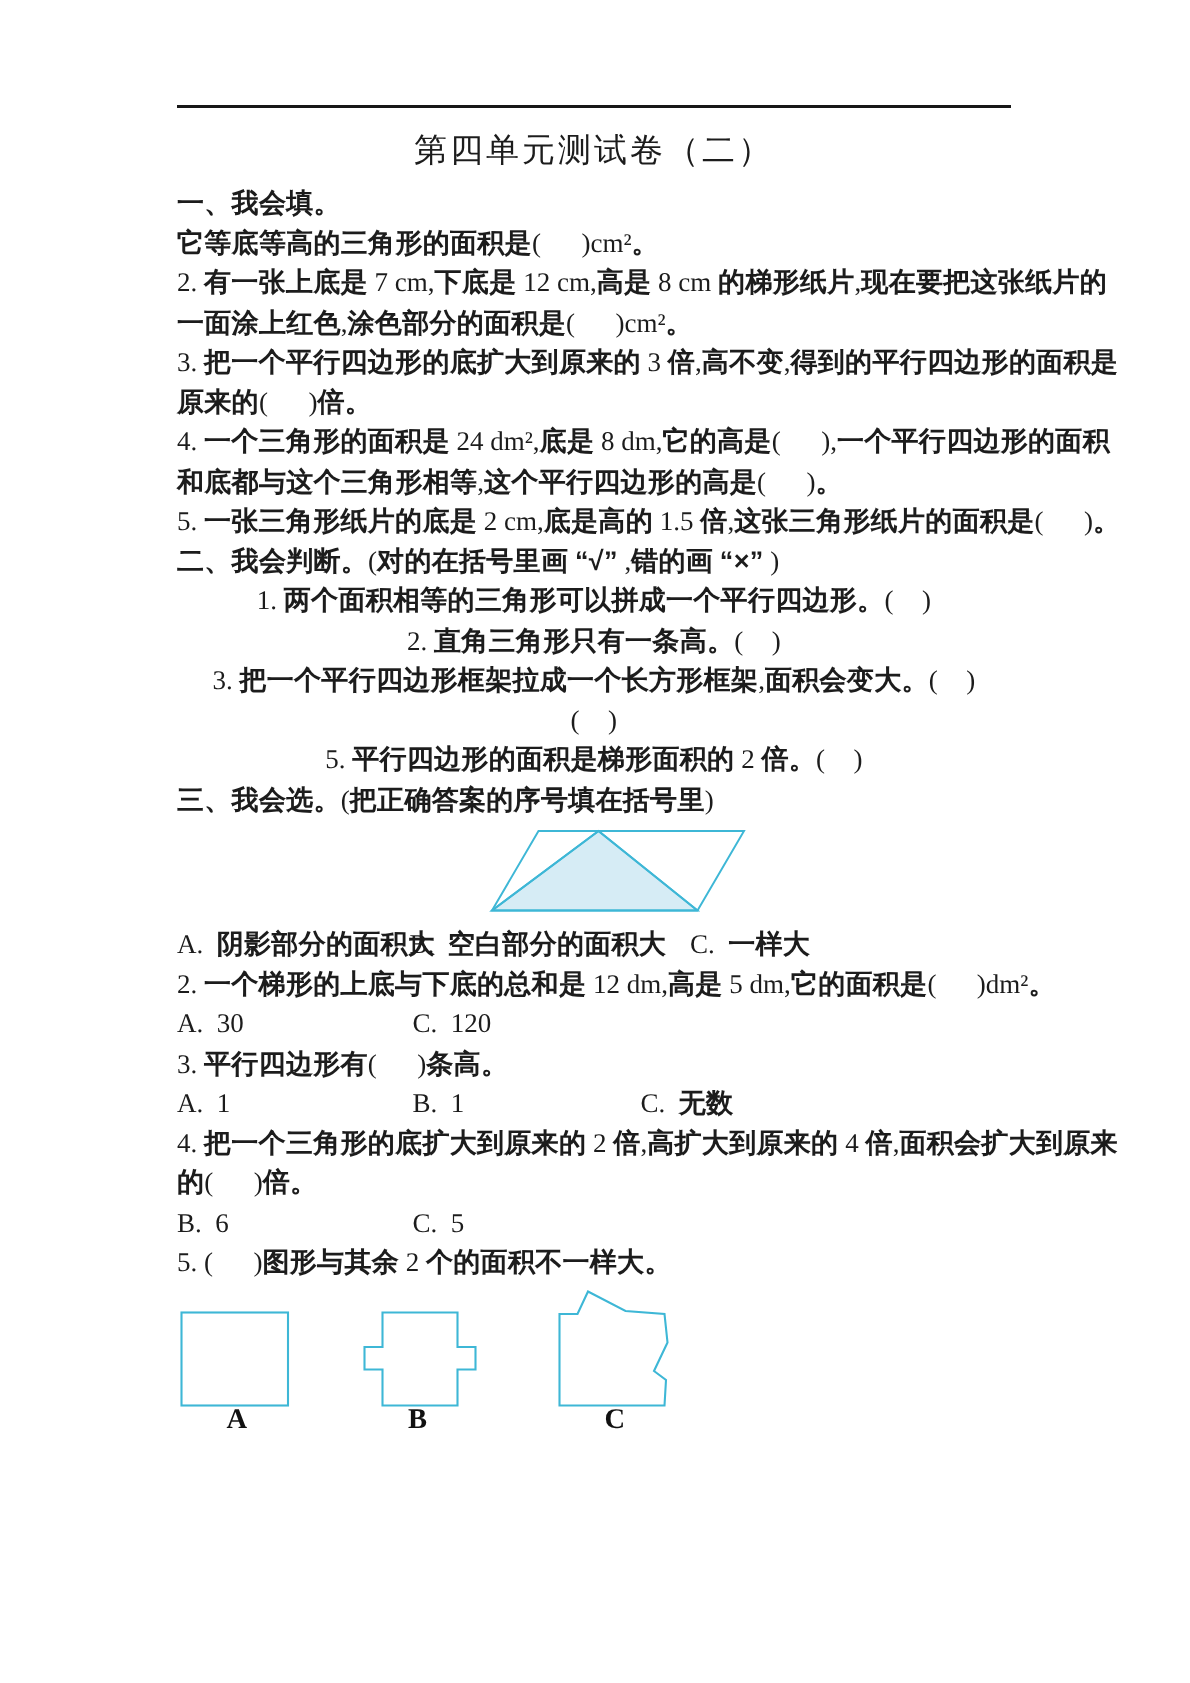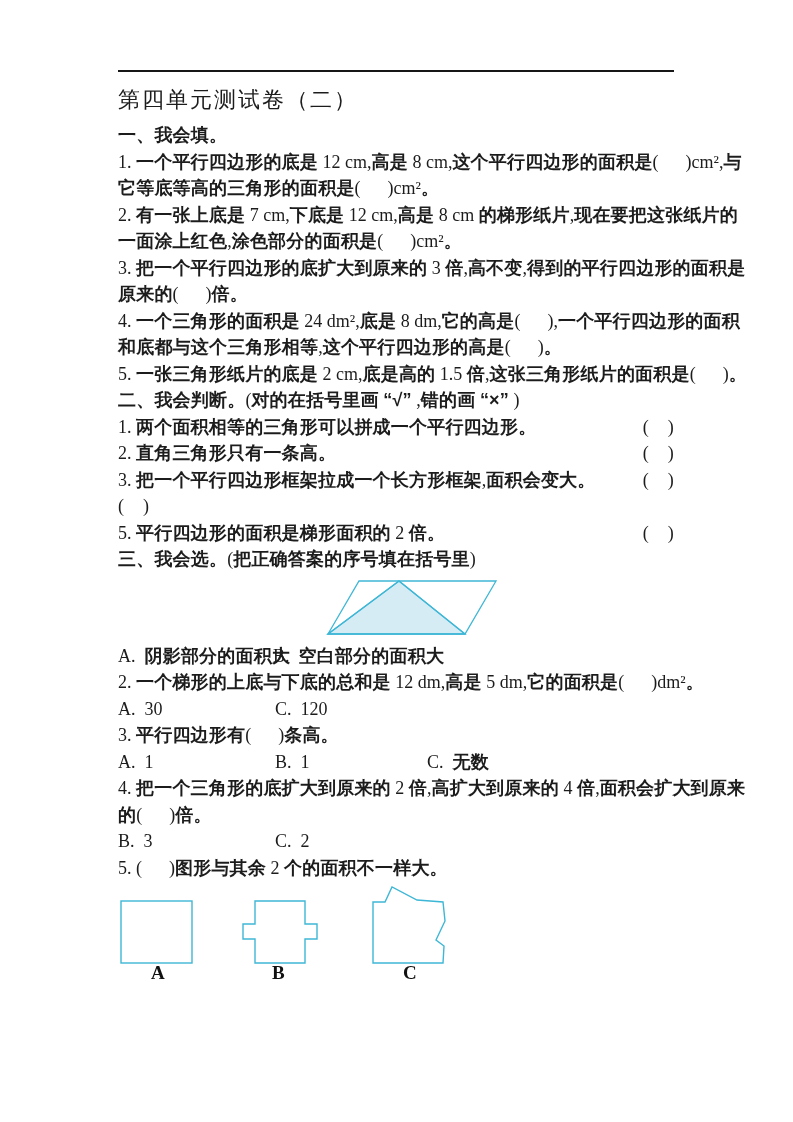--- a/index.html
+++ b/index.html
@@ -4,28 +4,28 @@
 <style>
   html,body{margin:0;padding:0;background:#ffffff;}
   .sheet{
     width:793px;height:1122px;background:#ffffff;position:relative;overflow:hidden;
     font-family:"Liberation Sans",sans-serif;color:#1c1c1c;
   }
   .content{position:absolute;left:118px;top:0;width:556px;}
   .rule{border:none;border-top:2px solid #171717;margin:70px 0 0 0;}
   .title{
     font-family:"Liberation Serif",serif;font-weight:400;font-size:22px;
-    text-align:left;margin:13px 0 7px 0;letter-spacing:2px;
+    text-align:center;margin:13px 0 7px 0;letter-spacing:2px;
   }
   .ln{
     font-size:18px;line-height:26.5px;font-weight:700;
     white-space:pre;letter-spacing:0.2px;
   }
   .lat{font-family:"Liberation Serif",serif;font-weight:400;letter-spacing:0;}
-  .jrow{display:flex;justify-content:space-between;}
+  .jrow{display:flex;justify-content:center;}
   .jrow .blank{font-family:"Liberation Serif",serif;font-weight:400;}
   .opts{display:grid;grid-template-columns:157px 152px auto;}
   .opts.wide{grid-template-columns:155px 187px auto;}
   .fig1{margin:4px 0 2px 206px;height:64px;}
   .shapes{position:relative;height:106px;margin-top:5px;}
   .shape-label{
     position:absolute;top:76px;font-family:"Liberation Serif",serif;
     font-weight:700;font-size:19px;color:#111;
   }
 </style>
@@ -33,21 +33,20 @@
 <body>
 
 <div class="sheet">
   <div class="content">
 
     <hr class="rule">
 
     <div class="title">第四单元测试卷（二）</div>
 
     <div class="ln">一、我会填。</div>
-    <div class="ln"><span class="lat">1. </span>一个平行四边形的底是<span class="lat"> 12 cm,</span>高是<span class="lat"> 8 cm,</span>这个平行四边形的面积是<span class="lat">(      )cm²,</span>与</div>
     <div class="ln">它等底等高的三角形的面积是<span class="lat">(      )cm²</span>。</div>
     <div class="ln"><span class="lat">2. </span>有一张上底是<span class="lat"> 7 cm,</span>下底是<span class="lat"> 12 cm,</span>高是<span class="lat"> 8 cm </span>的梯形纸片<span class="lat">,</span>现在要把这张纸片的</div>
     <div class="ln">一面涂上红色<span class="lat">,</span>涂色部分的面积是<span class="lat">(      )cm²</span>。</div>
     <div class="ln"><span class="lat">3. </span>把一个平行四边形的底扩大到原来的<span class="lat"> 3 </span>倍<span class="lat">,</span>高不变<span class="lat">,</span>得到的平行四边形的面积是</div>
     <div class="ln">原来的<span class="lat">(      )</span>倍。</div>
     <div class="ln"><span class="lat">4. </span>一个三角形的面积是<span class="lat"> 24 dm²,</span>底是<span class="lat"> 8 dm,</span>它的高是<span class="lat">(      ),</span>一个平行四边形的面积</div>
     <div class="ln">和底都与这个三角形相等<span class="lat">,</span>这个平行四边形的高是<span class="lat">(      )</span>。</div>
     <div class="ln"><span class="lat">5. </span>一张三角形纸片的底是<span class="lat"> 2 cm,</span>底是高的<span class="lat"> 1.5 </span>倍<span class="lat">,</span>这张三角形纸片的面积是<span class="lat">(      )</span>。</div>
 
     <div class="ln">二、我会判断。<span class="lat">(</span>对的在括号里画<span class="lat"> </span>“√”<span class="lat"> ,</span>错的画<span class="lat"> </span>“×”<span class="lat"> )</span></div>
@@ -78,40 +77,41 @@
         <polygon points="4,57 75,4 141,57" stroke-width="1.3" fill="#d6ecf5" stroke="#3eb7d6"></polygon>
         <polygon points="4,57 35,4 172,4 141,57" fill="none" stroke-width="1.3" stroke="#3eb7d6"></polygon>
         <line x1="4" y1="57" x2="75" y2="4" stroke-width="1.3" stroke="#3eb7d6"></line>
         <line x1="75" y1="4" x2="141" y2="57" stroke-width="1.3" stroke="#3eb7d6"></line>
       </svg>
     </div>
 
     <div class="ln opts wide">
       <span><span class="lat">A.  </span>阴影部分的面积大</span>
       <span><span class="lat">B.  </span>空白部分的面积大</span>
+      <span><span class="lat">C.  </span>一样大</span>
     </div>
 
     <div class="ln"><span class="lat">2. </span>一个梯形的上底与下底的总和是<span class="lat"> 12 dm,</span>高是<span class="lat"> 5 dm,</span>它的面积是<span class="lat">(      )dm²</span>。</div>
     <div class="ln opts">
       <span><span class="lat">A.  30</span></span>
       <span><span class="lat">C.  120</span></span>
     </div>
 
     <div class="ln"><span class="lat">3. </span>平行四边形有<span class="lat">(      )</span>条高。</div>
     <div class="ln opts">
       <span><span class="lat">A.  1</span></span>
       <span><span class="lat">B.  1</span></span>
       <span><span class="lat">C.  </span>无数</span>
     </div>
 
     <div class="ln"><span class="lat">4. </span>把一个三角形的底扩大到原来的<span class="lat"> 2 </span>倍<span class="lat">,</span>高扩大到原来的<span class="lat"> 4 </span>倍<span class="lat">,</span>面积会扩大到原来</div>
     <div class="ln">的<span class="lat">(      )</span>倍。</div>
     <div class="ln opts">
-      <span><span class="lat">B.  3</span></span>
-      <span><span class="lat">C.  2</span></span>
+      <span><span class="lat">B.  6</span></span>
+      <span><span class="lat">C.  5</span></span>
     </div>
 
     <div class="ln"><span class="lat">5. (      )</span>图形与其余<span class="lat"> 2 </span>个的面积不一样大。</div>
 
     <div class="shapes">
       <svg width="335" height="80" viewBox="0 0 335 80">
         <rect x="3" y="15" width="71" height="62" fill="none" stroke-width="1.4" stroke="#3eb7d6"></rect>
         <path d="M137,15 H187 V38 H199 V53 H187 V77 H137 V53 H125 V38 H137 Z" fill="none" stroke-width="1.4" stroke="#3eb7d6"></path>
         <path d="M255,77 V16 H267 L274,1 L299,14 L325,16 L327,35 L318,54 L326,60 L325,77 Z" fill="none" stroke-width="1.4" stroke="#3eb7d6"></path>
       </svg>

